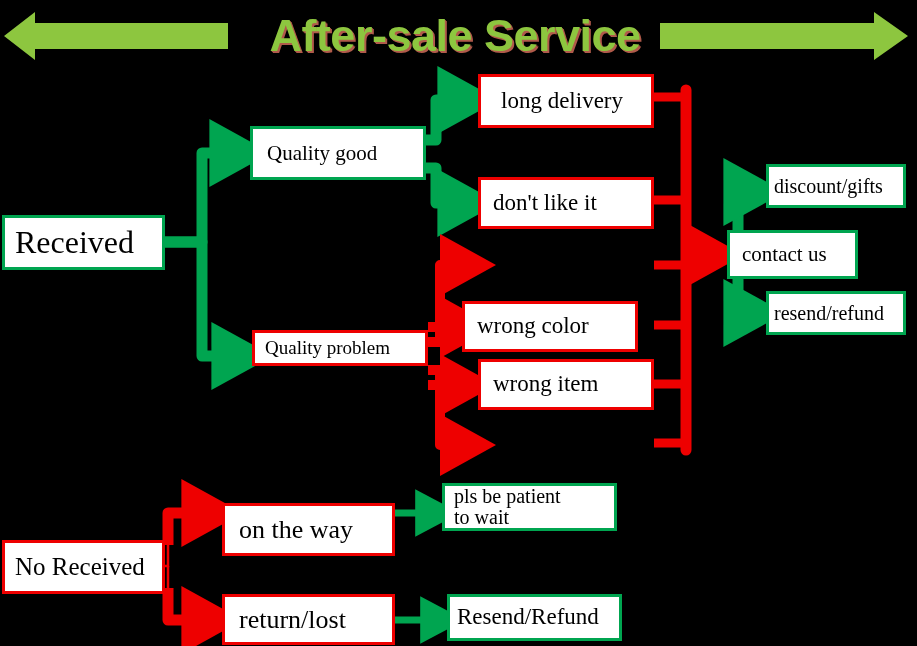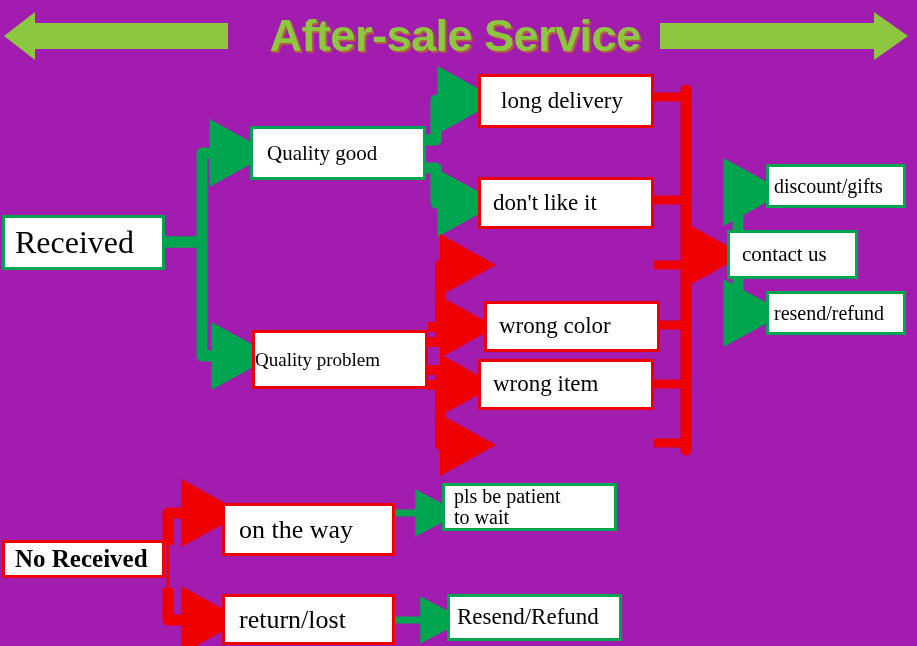--- a/index.html
+++ b/index.html
@@ -4,21 +4,21 @@
 <style>
   html, body {
     margin: 0;
     padding: 0;
     background: #ffffff;
   }
   #canvas {
     position: relative;
     width: 917px;
     height: 646px;
-    background: #a21caf;
+    background: #000000;
     overflow: hidden;
     font-family: "Liberation Serif", "DejaVu Serif", serif;
   }
   #wires {
     position: absolute;
     left: 0; top: 0;
     width: 917px;
     height: 646px;
     pointer-events: none;
   }
@@ -125,27 +125,27 @@
     </g>
     <g>
       <path d="M660,23 L660,49 L874,49 L874,60 L908,36 L874,12 L874,23 Z" fill="#8dc63f"></path>
     </g>
   </svg>
 
   <div class="title-text">After-sale Service</div>
 
 <div class="node green" style="left: 2px; top: 215px; width: 163px; height: 55px; font-size: 32px; padding-left: 10px; padding-right: 4px; justify-content: flex-start;">Received</div>
     <div class="node green" style="left: 250px; top: 126px; width: 176px; height: 54px; font-size: 21px; padding-left: 14px; padding-right: 4px; justify-content: flex-start;">Quality good</div>
-    <div class="node red" style="left: 252px; top: 330px; width: 176px; height: 59px; font-size: 19px; padding-right: 4px; justify-content: flex-start;">Quality problem</div>
+    <div class="node red" style="left: 252px; top: 330px; width: 176px; height: 36px; font-size: 19px; padding-left: 10px; padding-right: 4px; justify-content: flex-start;">Quality problem</div>
     <div class="node red" style="left: 478px; top: 74px; width: 176px; height: 54px; font-size: 23px; padding-left: 20px; padding-right: 4px; justify-content: flex-start;">long delivery</div>
     <div class="node red" style="left: 478px; top: 177px; width: 176px; height: 52px; font-size: 23px; padding-left: 12px; padding-right: 4px; justify-content: flex-start;">don't like it</div>
-    <div class="node red" style="left: 484px; top: 301px; width: 176px; height: 51px; font-size: 23px; padding-left: 12px; padding-right: 4px; justify-content: flex-start;">wrong color</div>
+    <div class="node red" style="left: 462px; top: 301px; width: 176px; height: 51px; font-size: 23px; padding-left: 12px; padding-right: 4px; justify-content: flex-start;">wrong color</div>
     <div class="node red" style="left: 478px; top: 359px; width: 176px; height: 51px; font-size: 23px; padding-left: 12px; padding-right: 4px; justify-content: flex-start;">wrong item</div>
     <div class="node green" style="left: 727px; top: 230px; width: 131px; height: 49px; font-size: 21px; padding-left: 12px; padding-right: 4px; justify-content: flex-start;">contact us</div>
     <div class="node green" style="left: 766px; top: 164px; width: 140px; height: 44px; font-size: 20px; padding-left: 5px; padding-right: 4px; justify-content: flex-start;">discount/gifts</div>
     <div class="node green" style="left: 766px; top: 291px; width: 140px; height: 44px; font-size: 20px; padding-left: 5px; padding-right: 4px; justify-content: flex-start;">resend/refund</div>
-    <div class="node red" style="left: 2px; top: 540px; width: 163px; height: 38px; font-size: 25px; padding-left: 10px; padding-right: 4px; justify-content: flex-start; font-weight: bold;">No Received</div>
+    <div class="node red" style="left: 2px; top: 540px; width: 163px; height: 54px; font-size: 25px; padding-left: 10px; padding-right: 4px; justify-content: flex-start;">No Received</div>
     <div class="node red" style="left: 222px; top: 487px; width: 173px; height: 53px; font-size: 26px; padding-left: 14px; padding-right: 4px; justify-content: flex-start; margin-top: 16px;">on the way</div>
     <div class="node red" style="left: 222px; top: 594px; width: 173px; height: 51px; font-size: 26px; padding-left: 14px; padding-right: 4px; justify-content: flex-start;">return/lost</div>
     <div class="node green" style="left: 442px; top: 483px; width: 175px; height: 48px; font-size: 20px; padding-left: 9px; padding-right: 4px; justify-content: flex-start;">pls be patient
 to wait</div>
     <div class="node green" style="left: 447px; top: 594px; width: 175px; height: 47px; font-size: 23px; padding-left: 7px; padding-right: 4px; justify-content: flex-start;">Resend/Refund</div>
   </div>
 
 </body></html>

